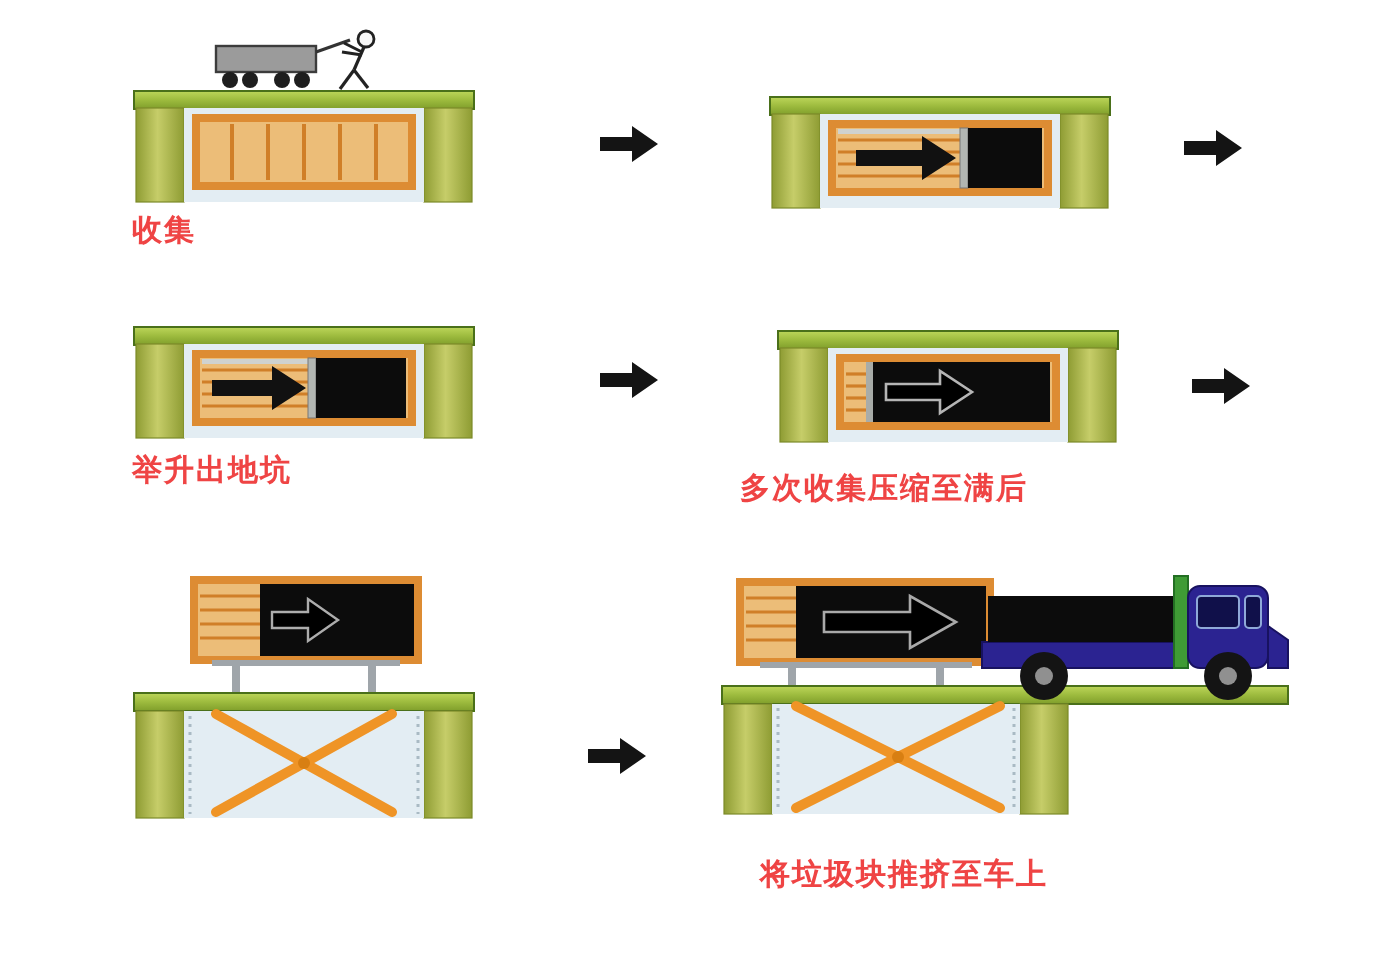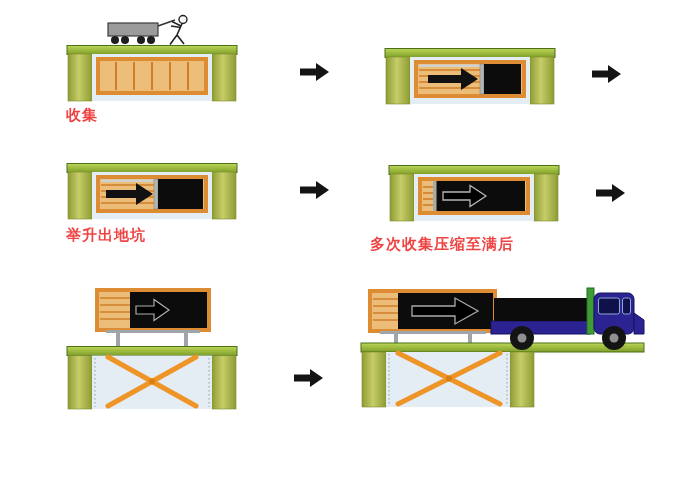--- a/index.html
+++ b/index.html
@@ -196,14 +196,15 @@
 
     <rect x="2" y="69" width="24" height="55" fill="url(#gPillar)" stroke="#7c8a28" stroke-width="0.6"></rect>
     <rect x="150" y="69" width="24" height="55" fill="url(#gPillar)" stroke="#7c8a28" stroke-width="0.6"></rect>
     <rect x="26" y="69" width="124" height="55" fill="#e3edf3"></rect>
     <line x1="29" y1="71" x2="29" y2="122" stroke="#a9bac4" stroke-width="1.5" stroke-dasharray="1.5,2.5"></line>
     <line x1="147" y1="71" x2="147" y2="122" stroke="#a9bac4" stroke-width="1.5" stroke-dasharray="1.5,2.5"></line>
     <line x1="38" y1="70" x2="140" y2="121" stroke="#ef9426" stroke-width="5" stroke-linecap="round"></line>
     <line x1="140" y1="70" x2="38" y2="121" stroke="#ef9426" stroke-width="5" stroke-linecap="round"></line>
     <circle cx="89" cy="95.5" r="3" fill="#d87f12"></circle>
   </svg>
+  <div class="step-label" style="left:380px;top:428px;width:240px">将垃圾块推挤至车上</div>
 
 </div>
 
 </body></html>

